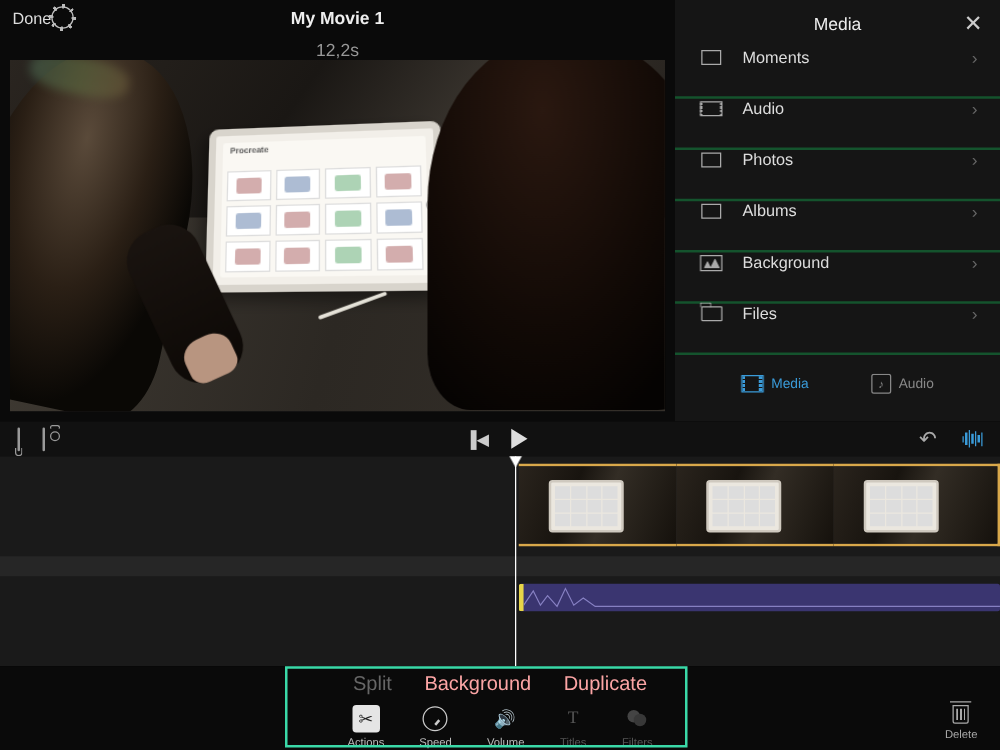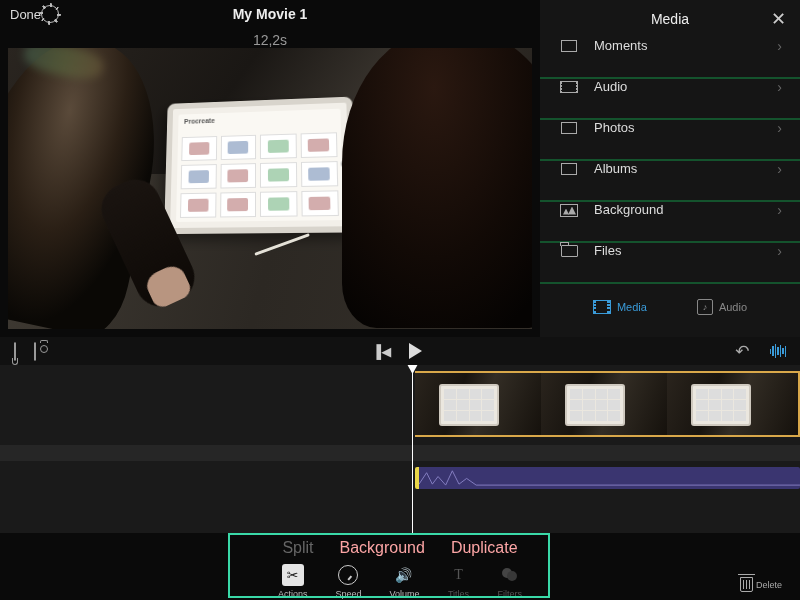--- a/index.html
+++ b/index.html
@@ -100,21 +100,21 @@
 .tool .ti{width:22px;height:22px;display:flex;align-items:center;justify-content:center;font-size:14px}
 .ti-actions{background:#e5e5e5;color:#222;border-radius:3px;font-size:13px}
 .ti-speed{border:1.5px solid #ccc;border-radius:50%;width:20px;height:20px;position:relative}
 .ti-speed::after{content:"";position:absolute;bottom:4px;left:50%;width:5px;height:1.5px;background:#ccc;transform-origin:left;transform:rotate(-50deg)}
 .ti-volume{color:#ddd;font-size:15px}
 .ti-titles{color:#555;font-family:serif;font-size:14px}
 .ti-filters{width:15px;height:15px;position:relative}
 .ti-filters::before,.ti-filters::after{content:"";position:absolute;width:10px;height:10px;border-radius:50%;background:#444}
 .ti-filters::before{left:0;top:0}
 .ti-filters::after{right:0;top:3px;background:#383838}
-.delete{position:absolute;right:18px;bottom:8px;display:flex;flex-direction:row;align-items:center;gap:3px;font-size:9px;color:#aaa;cursor:pointer}
+.delete{position:absolute;right:18px;bottom:8px;display:flex;flex-direction:column;align-items:center;gap:3px;font-size:9px;color:#aaa;cursor:pointer}
 .trash{width:13px;height:15px;border:1.3px solid #aaa;border-radius:0 0 2px 2px;position:relative}
 .trash::before{content:"";position:absolute;top:-4px;left:-3px;right:-3px;height:1.3px;background:#aaa}
 .trash::after{content:"";position:absolute;top:2px;left:2px;right:2px;bottom:2px;background:repeating-linear-gradient(90deg,#aaa 0 1px,transparent 1px 3.2px)}
 </style>
 </head>
 <body>
 
 <div class="top">
   <div class="preview">
     <div class="preview-header">

